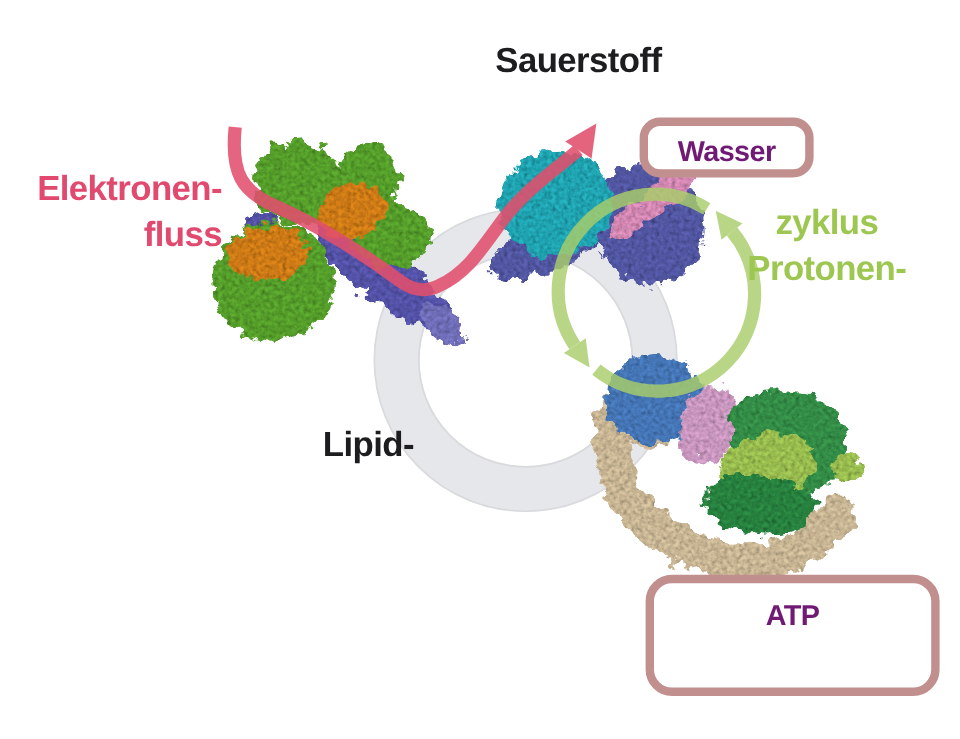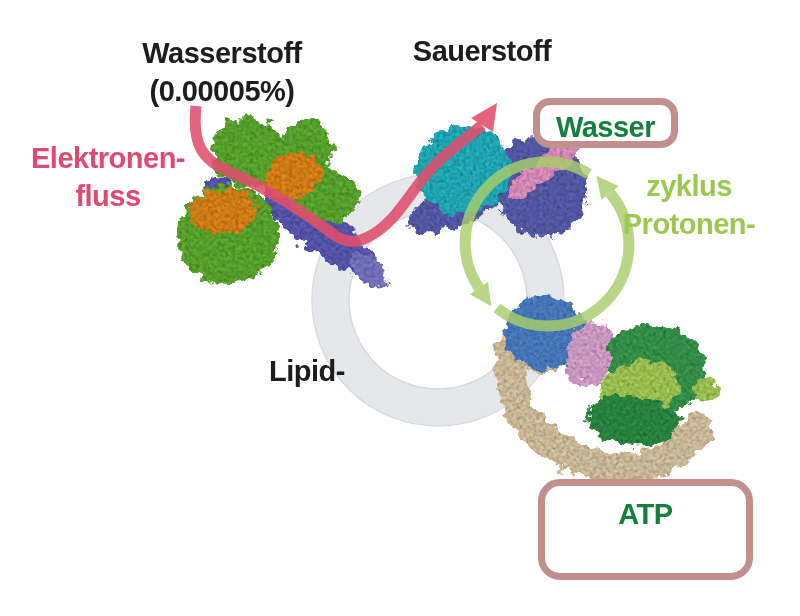--- a/index.html
+++ b/index.html
@@ -2,28 +2,28 @@
 <html><head>
 <meta charset="utf-8">
 <style>
   html,body{margin:0;padding:0;background:#ffffff;}
   #stage{position:relative;width:800px;height:616px;overflow:hidden;background:#ffffff;
          font-family:"Liberation Sans",sans-serif;}
   #scene{position:absolute;left:0;top:0;}
   .label{position:absolute;transform:translateX(-50%);text-align:center;white-space:nowrap;
          font-weight:700;font-size:29px;line-height:38px;color:#1d1d1f;letter-spacing:-0.5px;}
   .label .ln{display:block;}
-  .label.red{color:#e2496f;}
+  .label.red{color:#e2496f;text-align:right;}
   .label.green{color:#9dc751;}
   .label.wide{line-height:45px;}
   .rbox{position:absolute;box-sizing:border-box;border:7px solid #c28f8f;border-radius:18px;
-        background:#ffffff;text-align:center;font-weight:700;font-size:29px;line-height:38px;
-        color:#15803d;letter-spacing:-0.5px;}
+        background:#ffffff;text-align:center;font-weight:700;font-size:24px;line-height:38px;
+        color:#701a75;letter-spacing:-0.5px;}
   #water-box{left:533px;top:98px;width:145px;height:50px;padding-top:3px;border-radius:17px;}
-  #atp-box{left:538px;top:479px;width:215px;height:101px;padding-top:9px;border-radius:22px;}
+  #atp-box{left:538px;top:479px;width:245px;height:101px;padding-top:9px;border-radius:22px;}
 </style>
 </head>
 <body>
 
 <div id="stage">
   <svg id="scene" width="800" height="616" viewBox="0 0 800 616">
     <defs>
       <filter id="mol1" x="-20%" y="-20%" width="140%" height="140%">
         <feTurbulence type="fractalNoise" baseFrequency="0.09" numOctaves="3" seed="5" result="warp"></feTurbulence>
         <feDisplacementMap in="SourceGraphic" in2="warp" scale="17" xChannelSelector="R" yChannelSelector="G" result="shape"></feDisplacementMap>
@@ -104,24 +104,20 @@
       <path d="M 618.7,186.2 L 601.3,199.8 L 596.4,175.7 Z" fill="#a9ce6b"></path>
     </g>
 
     <g opacity="0.88">
       <path d="M 196,106 C 192,145 202,160 230,172 C 266,188 305,213 333,234
                C 344,242 354,244 366,238 C 390,227 402,206 420,182 C 438,158 462,142 482,125" fill="none" stroke-width="11" stroke-linecap="butt" stroke="#e14f6d"></path>
       <path d="M 493,132 L 471,118 L 497,103 Z" fill="#e14f6d"></path>
     </g>
   </svg>
 
-  <div class="label" style="left:222px;top:34px">
-    <span class="ln">Wasserstoff</span>
-    <span class="ln">(0.00005%)</span>
-  </div>
 
   <div class="label" style="left:482px;top:32px">
     <span class="ln">Sauerstoff</span>
   </div>
 
   <div class="label red" style="left:108px;top:139px">
     <span class="ln">Elektronen-</span>
     <span class="ln">fluss</span>
   </div>
 

